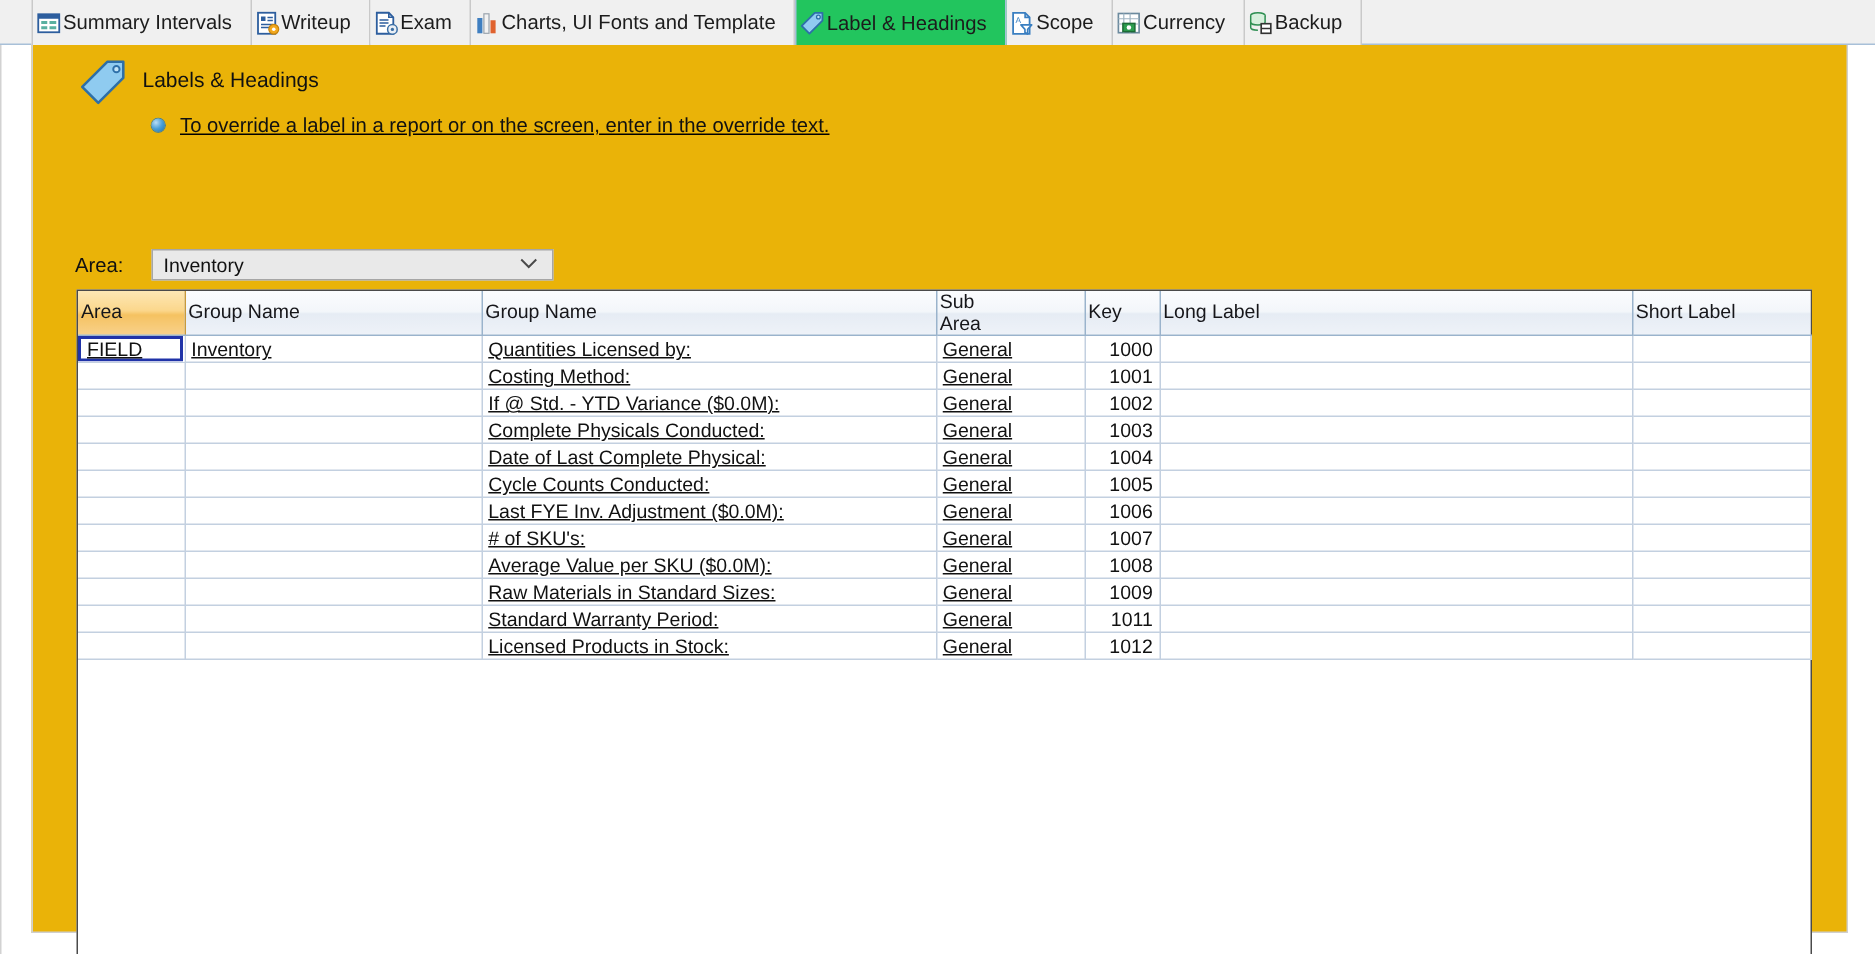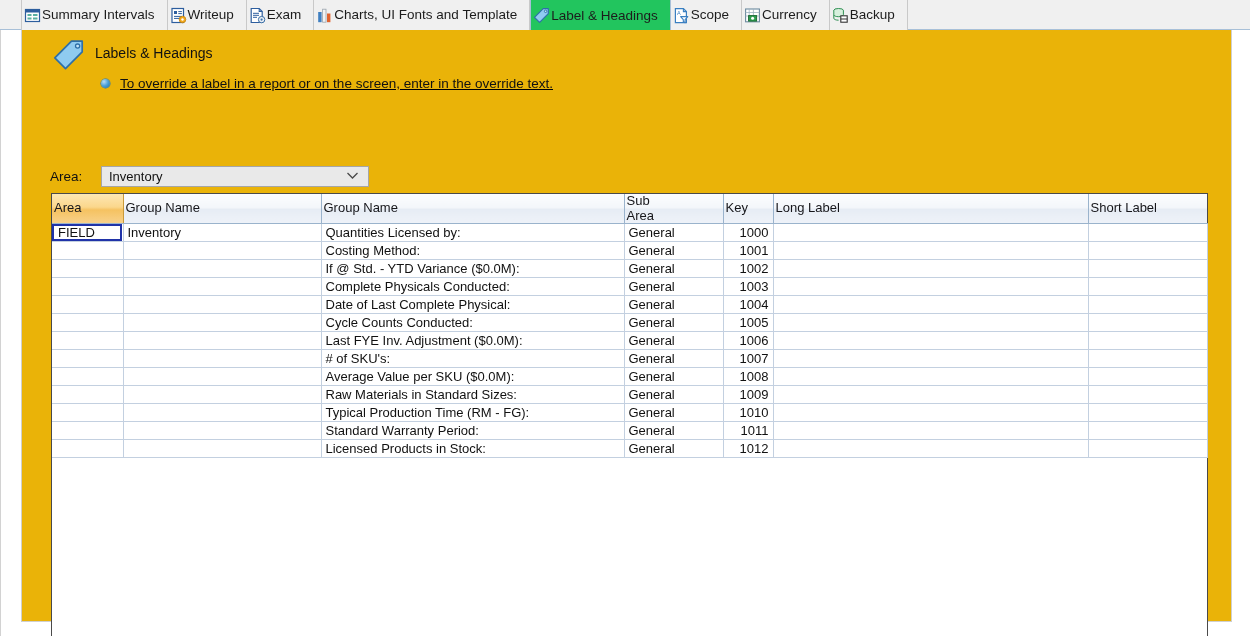--- a/index.html
+++ b/index.html
@@ -152,21 +152,21 @@
   table.grid td {
     height: 18px;
     border-right: 1px solid #c3d0e0;
     border-bottom: 1px solid #c3d0e0;
     padding: 0 4px;
     line-height: 17px;
     white-space: nowrap;
     overflow: hidden;
     background: #ffffff;
   }
-  td.cell-shade { background: #eceff7; }
+  td.cell-shade { background: #eceff7; text-decoration: underline; }
   td.cell-key { text-align: right; background: #eceff7; padding-right: 5px; }
   td.cell-blank { background: #ffffff; }
   td.last { border-right: none; }
   td.area-col { border-right: 1px solid #b9c6d8; }
 
   
   .sel-cell {
     position: relative;
   }
   .sel-cell .selbox {
@@ -431,29 +431,20 @@
             <td class="cell-shade"></td>
             <td class="cell-shade">Raw Materials in Standard Sizes:</td>
             <td class="cell-shade">General</td>
             <td class="cell-key">1009</td>
             <td class="cell-blank"></td>
             <td class="cell-blank last"></td>
           </tr>
           <tr>
             <td class="cell-shade area-col"></td>
             <td class="cell-shade"></td>
-            <td class="cell-shade">Typical Production Time (RM - FG):</td>
-            <td class="cell-shade">General</td>
-            <td class="cell-key">1010</td>
-            <td class="cell-blank"></td>
-            <td class="cell-blank last"></td>
-          </tr>
-          <tr>
-            <td class="cell-shade area-col"></td>
-            <td class="cell-shade"></td>
             <td class="cell-shade">Standard Warranty Period:</td>
             <td class="cell-shade">General</td>
             <td class="cell-key">1011</td>
             <td class="cell-blank"></td>
             <td class="cell-blank last"></td>
           </tr>
           <tr>
             <td class="cell-shade area-col"></td>
             <td class="cell-shade"></td>
             <td class="cell-shade">Licensed Products in Stock:</td>

